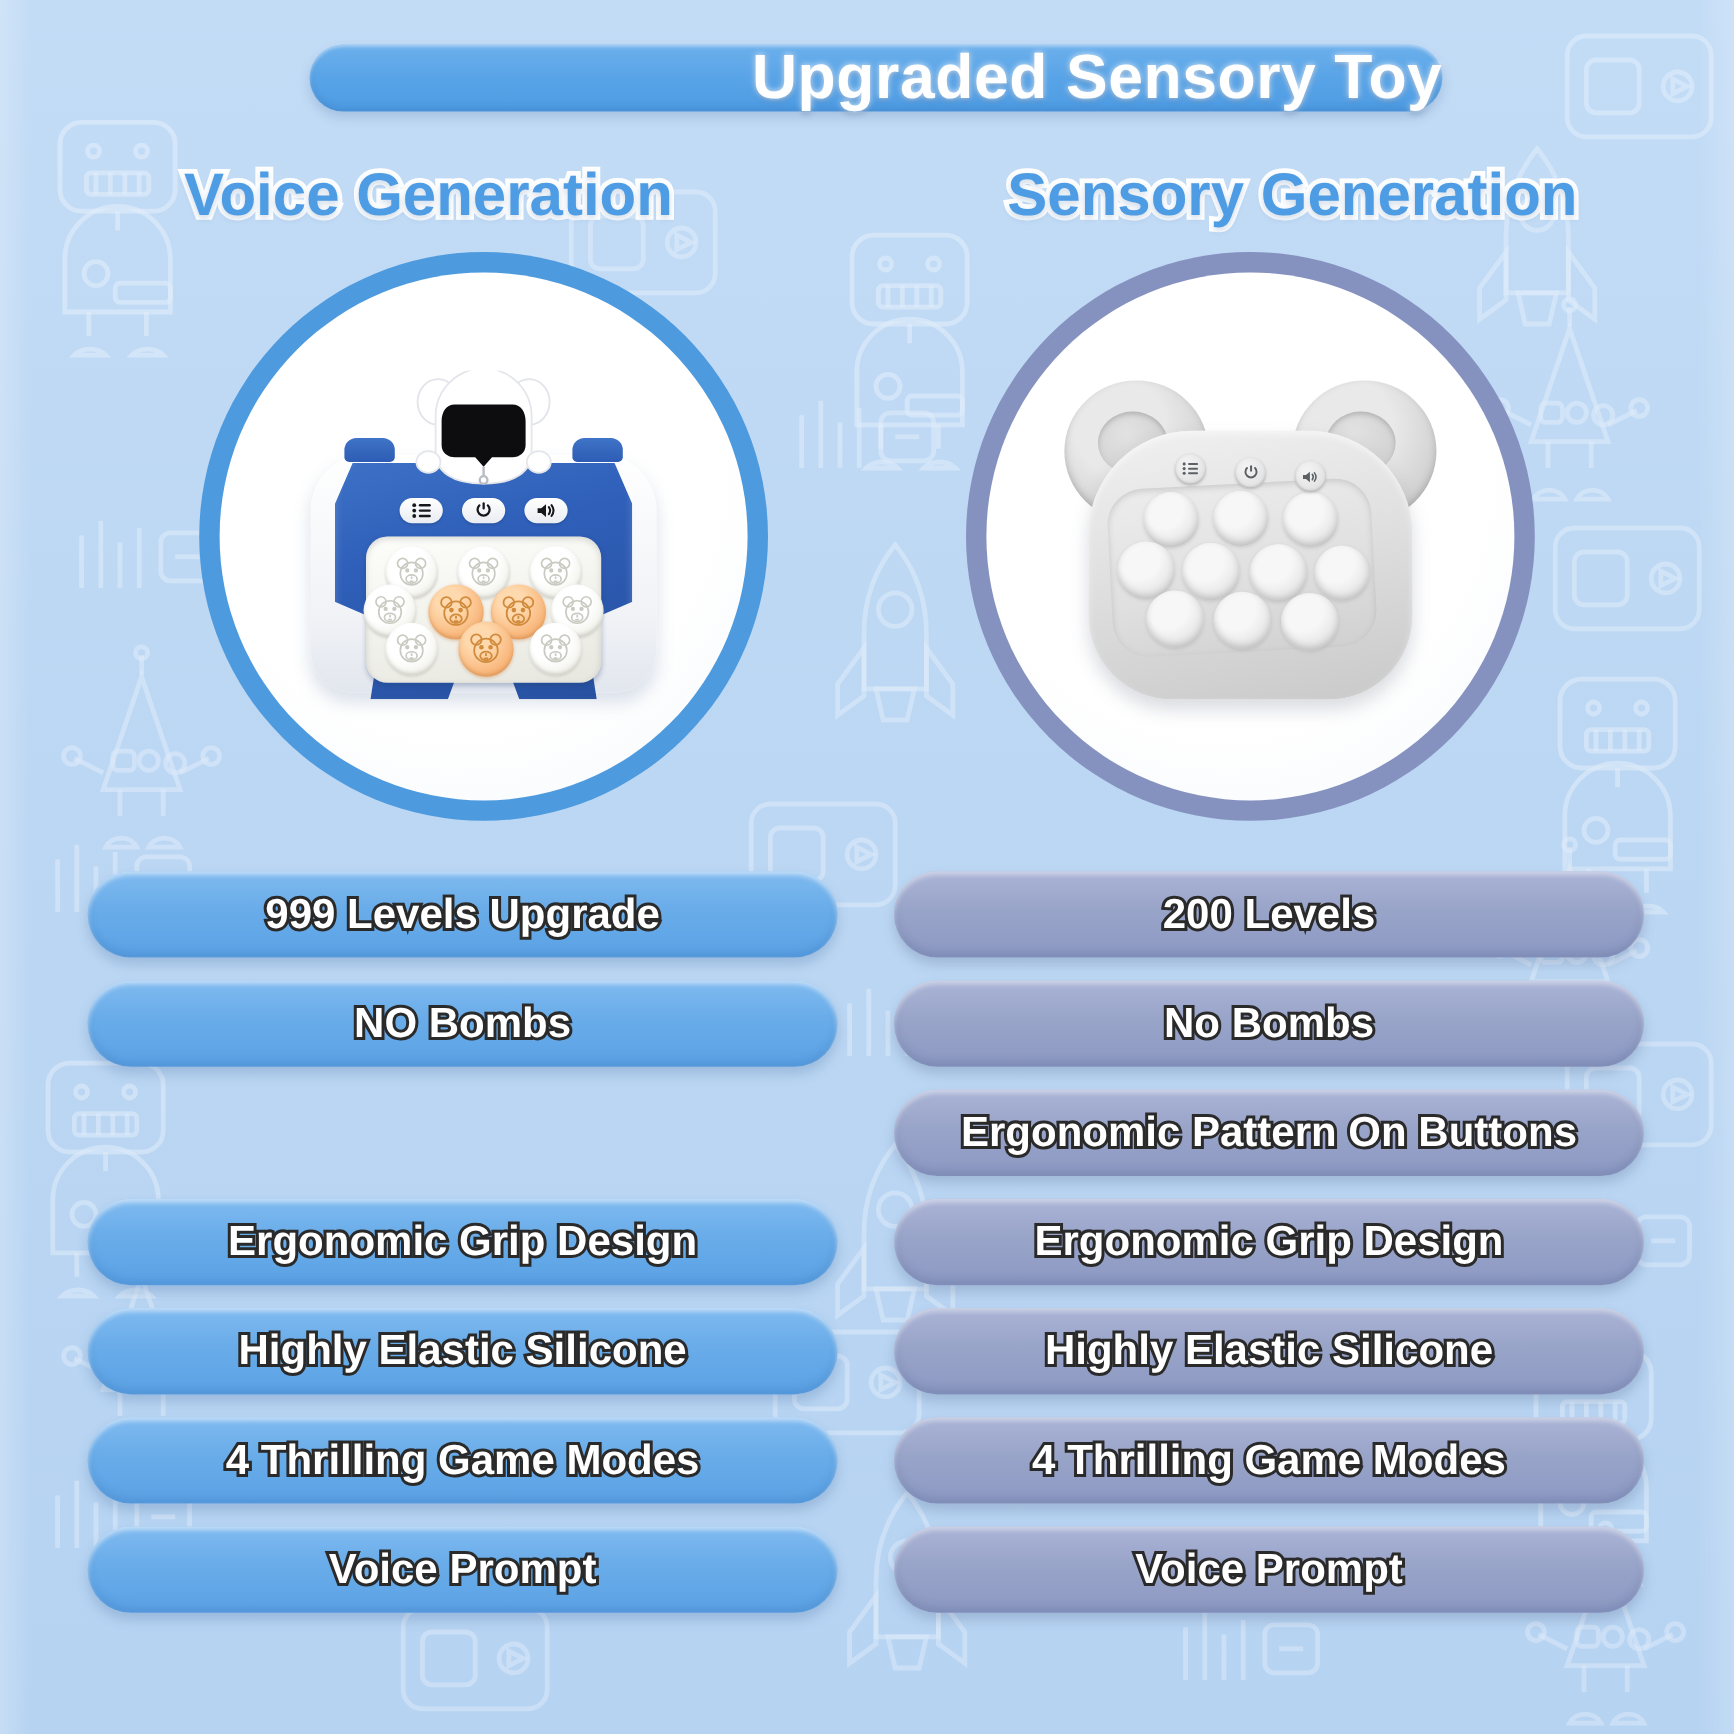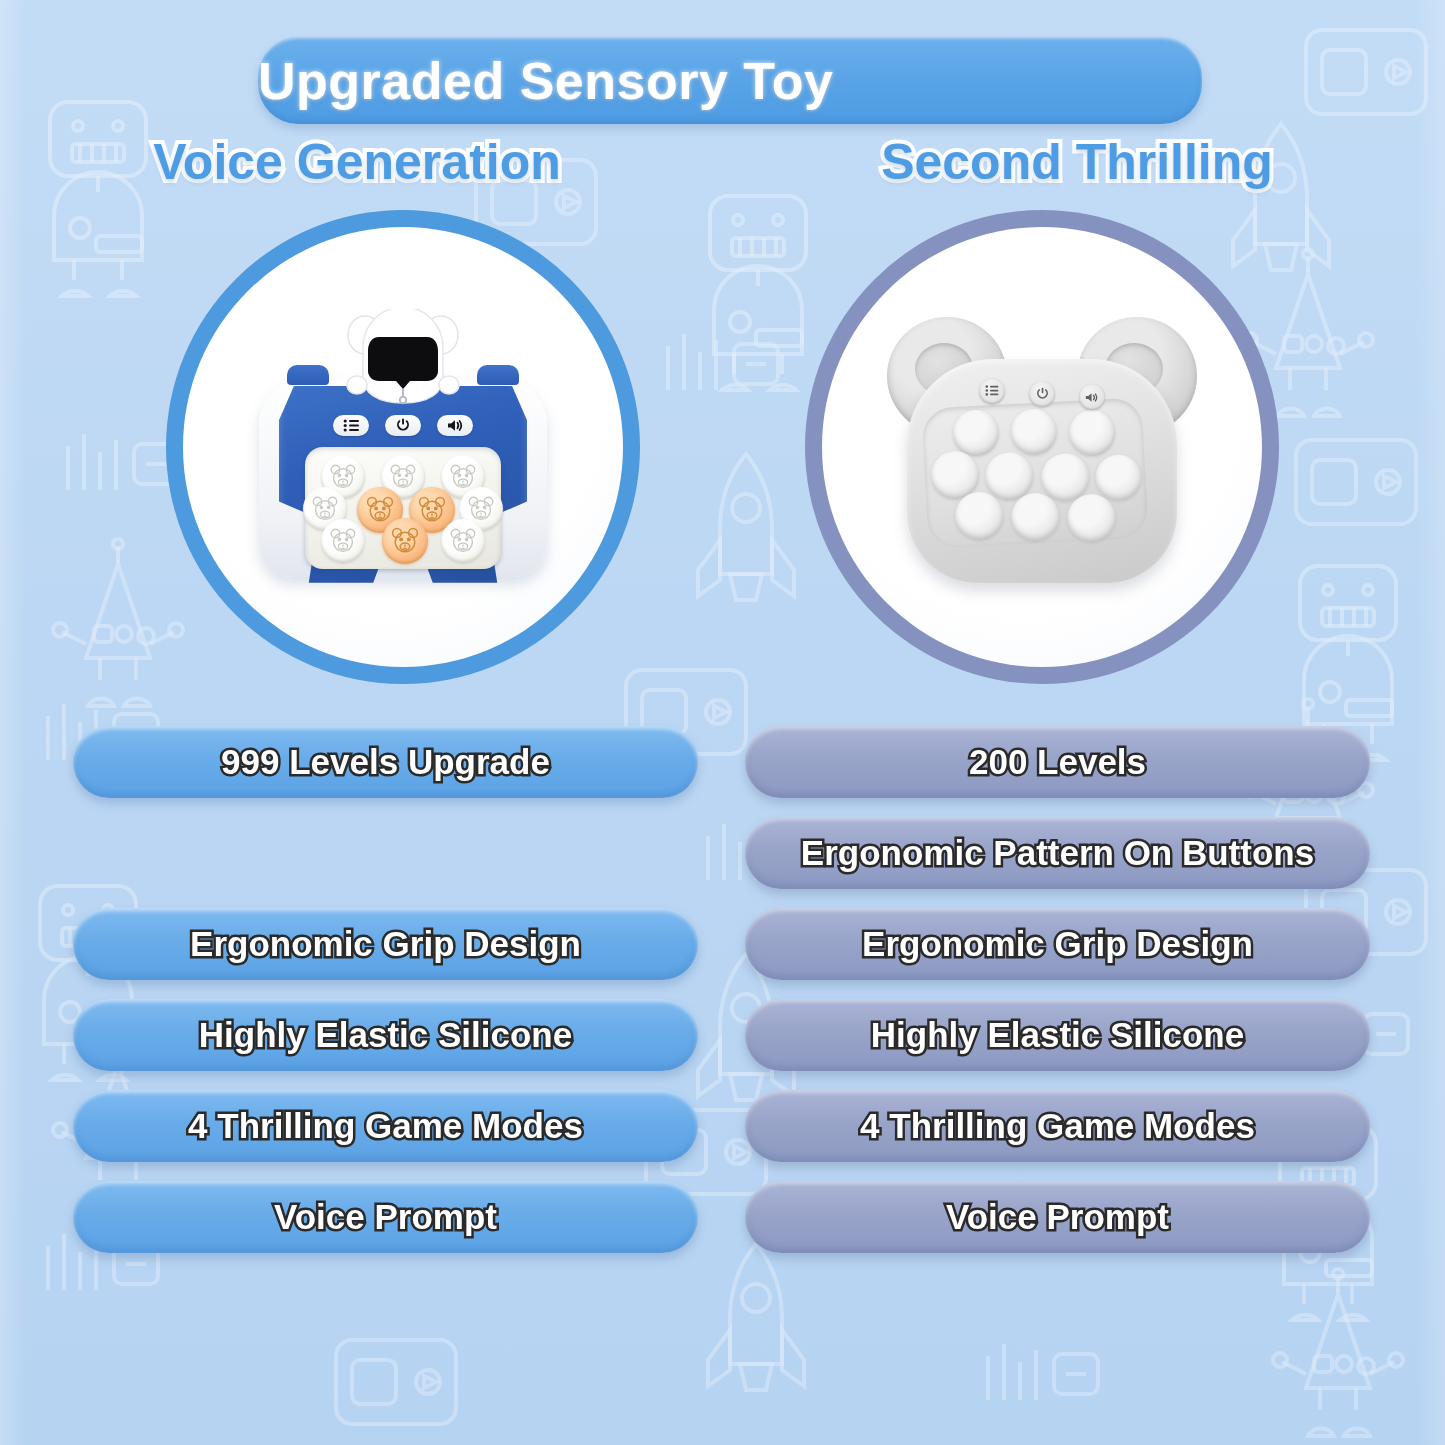--- a/index.html
+++ b/index.html
@@ -40,30 +40,30 @@
         rgba(255,255,255,.22) 0px, rgba(255,255,255,0) 26px,
         rgba(255,255,255,0) 1415px, rgba(255,255,255,.18) 1445px);
   }
 
   
   #title-pill {
     position: absolute;
     left: 258px;
     top: 37px;
     width: 944px;
-    height: 87px;
+    height: 56px;
     border-radius: 40px;
     background: linear-gradient(180deg, #6cb0ec 0%, #59a4e7 48%, #4e9ce4 100%);
     box-shadow:
       0 5px 10px rgba(60,100,150,.22),
       inset 0 2px 3px rgba(255,255,255,.45),
       inset 0 -3px 6px rgba(40,90,150,.20);
     display: flex;
     align-items: center;
-    justify-content: flex-start;
+    justify-content: flex-end;
   }
   #title-pill .txt {
     font-size: 52px;
     font-weight: bold;
     color: #ffffff;
     letter-spacing: .5px;
     text-shadow:
       0 0 5px rgba(255,255,255,.85),
       0 2px 4px rgba(40,90,150,.45);
     white-space: nowrap;
@@ -410,21 +410,21 @@
       </g>
     </svg>
   </div>
   <div id="sheen"></div>
 
   <div id="title-pill">
     <span class="txt">Upgraded Sensory Toy</span>
   </div>
 
   <div class="gen-heading" id="gen1-heading">Voice Generation</div>
-  <div class="gen-heading" id="gen2-heading">Second Thrilling</div>
+  <div class="gen-heading" id="gen2-heading">Sensory Generation</div>
 
   <div class="circle-wrap" id="gen1-circle">
     <div class="ring"></div>
     <div class="disc">
       <div id="pad1">
 
         <svg class="topper" viewBox="0 0 116 98">
           <ellipse cx="20" cy="26" rx="17" ry="19" fill="#ffffff" stroke="#e2e4e9" stroke-width="1.5"></ellipse>
           <ellipse cx="96" cy="26" rx="17" ry="19" fill="#ffffff" stroke="#e2e4e9" stroke-width="1.5"></ellipse>
           <path d="M18 38a40 40 0 0 1 80 0v30c0 16-14 26-40 26S18 84 18 68z" fill="#ffffff" stroke="#e4e6eb" stroke-width="1.5"></path>
@@ -659,20 +659,28 @@
 
     <div class="row">
       <div class="pill left">
         <span class="label">999 Levels Upgrade</span>
         </div>
       <div class="pill right">
         <span class="label">200 Levels</span>
         </div>
     </div>
 
+    <div class="row">
+      <div class="pill left">
+        <span class="label">NO Bombs</span>
+        </div>
+      <div class="pill right">
+        <span class="label">No Bombs</span>
+        </div>
+    </div>
 
     <div class="row">
       <div class="pill right">
         <span class="label">Ergonomic Pattern On Buttons</span>
         </div>
     </div>
 
 
     <div class="row">
       <div class="pill left">

